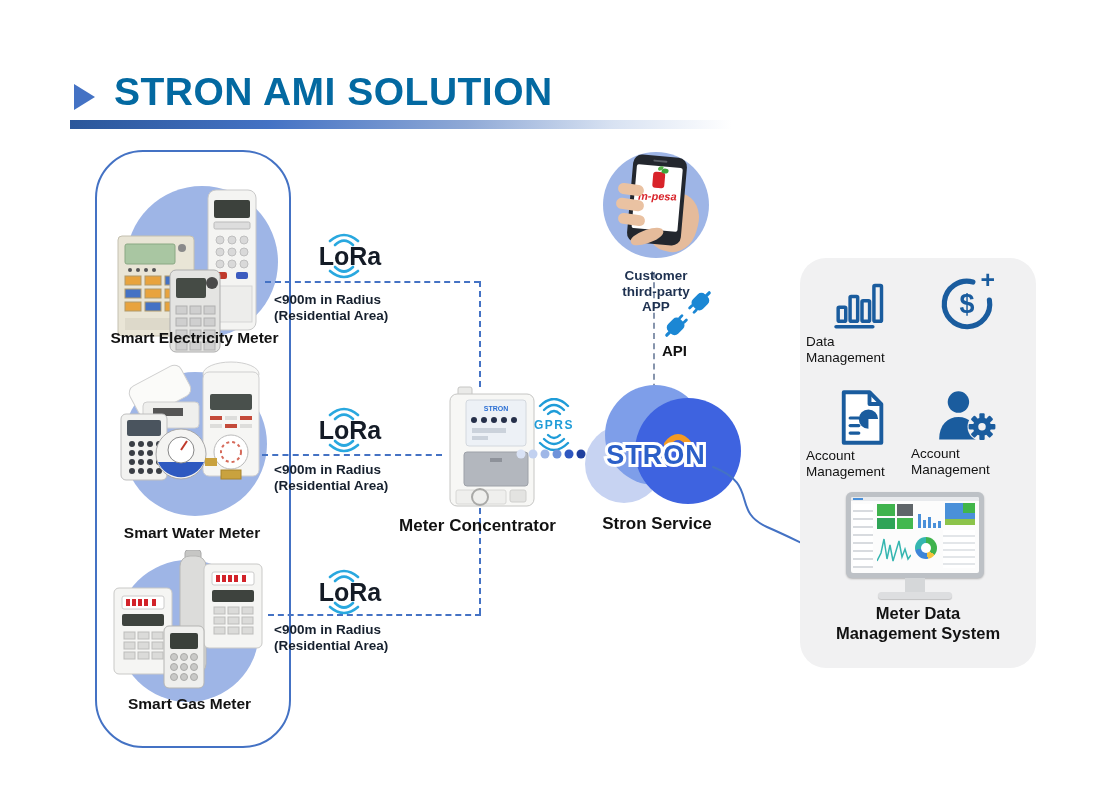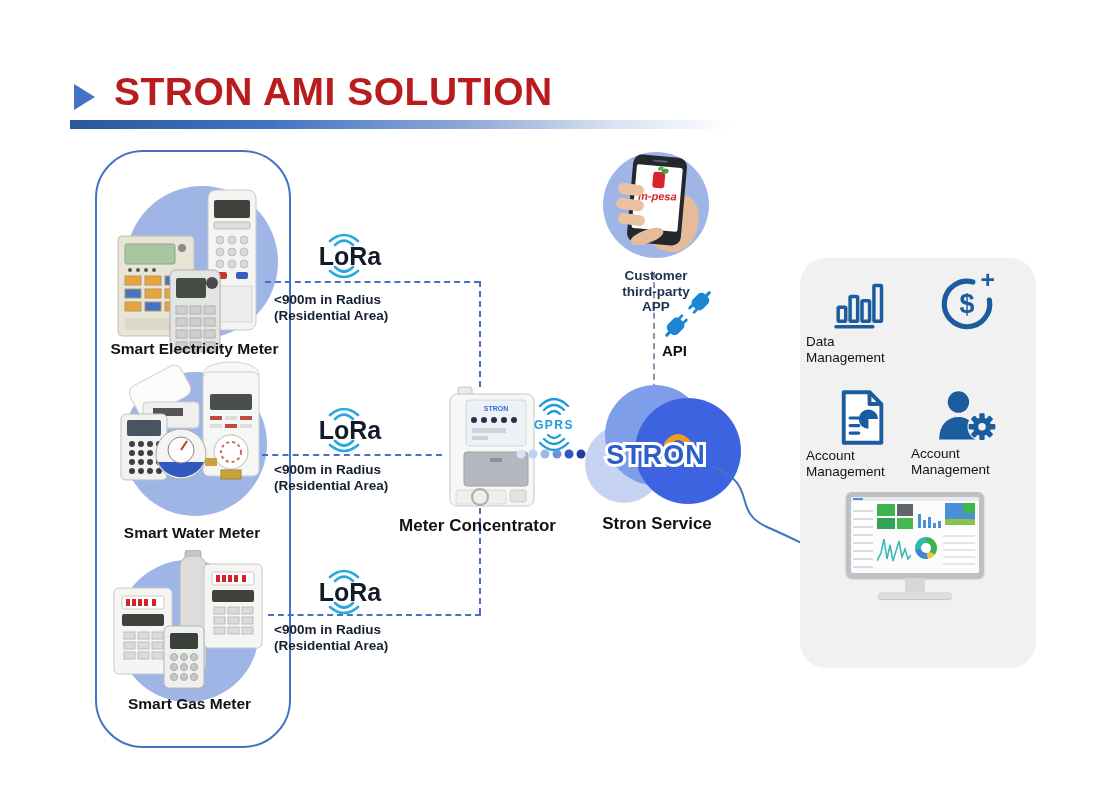--- a/index.html
+++ b/index.html
@@ -1,21 +1,21 @@
 <!DOCTYPE html>
 <html><head>
 <meta charset="utf-8">
 <style>
   html,body{margin:0;padding:0;background:#fff;}
   body{font-family:"Liberation Sans",sans-serif;}
   #canvas{position:relative;width:1120px;height:792px;background:#fff;overflow:hidden;}
   .abs{position:absolute;}
   
   .title-tri{width:0;height:0;border-left:21px solid #4472C4;border-top:13px solid transparent;border-bottom:13px solid transparent;}
-  .page-title{font-size:39px;font-weight:bold;color:#b91c1c;letter-spacing:.5px;white-space:nowrap;}
+  .page-title{font-size:39px;font-weight:bold;color:#0369a1;letter-spacing:.5px;white-space:nowrap;}
   .title-rule{height:9px;background:linear-gradient(90deg,#2B579A 0%,#4472C4 30%,#8FA9D6 60%,#D8E2F2 82%,rgba(255,255,255,0) 100%);}
   
   .meters-box{width:192px;height:594px;border:2px solid #4472C4;border-radius:48px;}
   .blue-circle{border-radius:50%;background:#9EB5E6;}
   .meter-label{font-weight:bold;font-size:15.5px;color:#121212;text-align:center;white-space:nowrap;}
   
   .dash-h{border-top:2px dashed #4472C4;height:0;}
   .dash-v{border-left:2px dashed #4472C4;width:0;}
   .dash-v-gray{border-left:2px dashed #8795AD;width:0;}
   .range-label{font-weight:bold;font-size:13.5px;color:#16202E;text-align:left;line-height:1.22;width:172px;}
@@ -118,21 +118,21 @@
           <rect x="92" y="140" width="11" height="8"></rect>
         <rect x="64" y="152" width="11" height="8"></rect>
           <rect x="78" y="152" width="11" height="8"></rect>
           <rect x="92" y="152" width="11" height="8"></rect>
         <rect x="64" y="164" width="11" height="8"></rect>
           <rect x="78" y="164" width="11" height="8"></rect>
           <rect x="92" y="164" width="11" height="8"></rect>
       </g>
     </g>
   </svg>
-  <div class="abs meter-label" style="left:102px;top:340px;width:185px;text-align:center;">Smart Electricity Meter</div>
+  <div class="abs meter-label" style="left:102px;top:329px;width:185px;text-align:center;">Smart Electricity Meter</div>
 
   <div class="abs blue-circle" style="left:123px;top:372px;width:144px;height:144px;"></div>
   <svg class="abs" style="left:117px;top:358px;" width="156" height="162" viewBox="0 0 156 162">
     <ellipse cx="114" cy="16" rx="28" ry="12" fill="#F8F8F6" stroke="#D0D0D0"></ellipse>
     <rect x="86" y="14" width="56" height="104" rx="6" fill="#F6F6F4" stroke="#CFCFCF"></rect>
     <rect x="93" y="36" width="42" height="16" rx="2" fill="#49504C"></rect>
     <g>
       <rect x="93" y="58" width="12" height="4" fill="#C44A3A"></rect>
         <rect x="108" y="58" width="12" height="4" fill="#DDDDDB"></rect>
         <rect x="123" y="58" width="12" height="4" fill="#C44A3A"></rect>
@@ -485,14 +485,18 @@
         <polyline points="0,28 4,20 7,6 10,26 13,12 16,28 19,18 22,8 25,24 28,16 31,26 34,22" fill="none" stroke="#35B6B0" stroke-width="1.5"></polyline>
       </svg>
       <div class="mini donut" style="left:64px;top:40px;">
         <div class="donut-hole"></div>
       </div>
       <div class="mini table-lines" style="left:92px;top:33px;width:32px;height:38px;"></div>
     </div>
   </div>
   <div class="abs monitor-stand" style="left:905px;top:578px;"></div>
   <div class="abs monitor-base" style="left:878px;top:592px;"></div>
+  <div class="abs mdms-label" style="left:808px;top:604px;">
+    <span>Meter Data</span><br>
+    <span>Management System</span>
+  </div>
 
 </div>
 
 </body></html>

